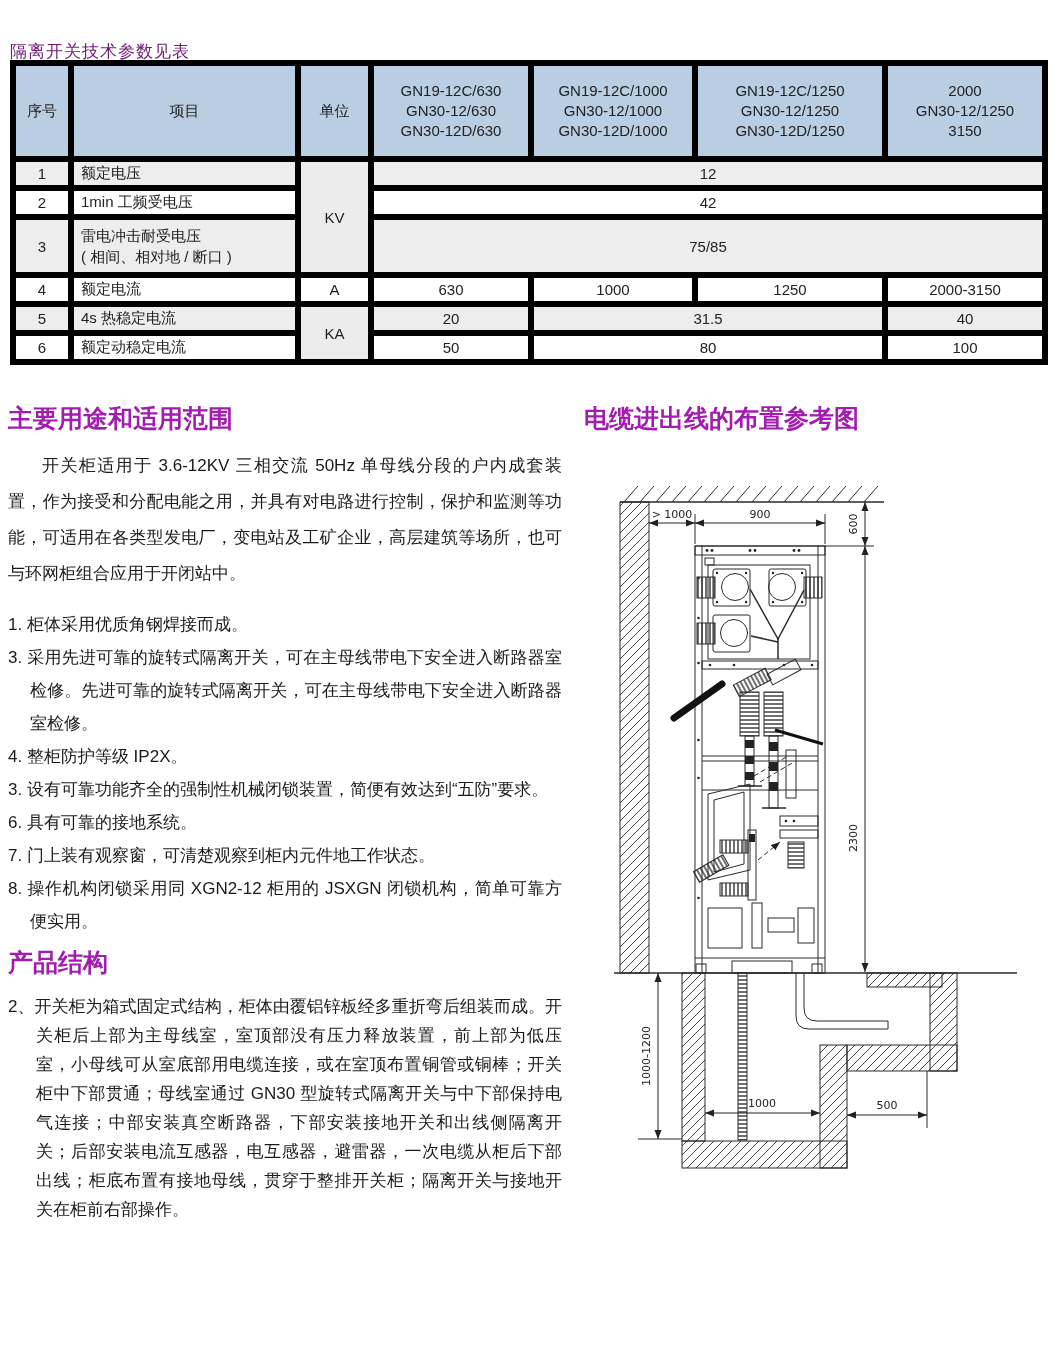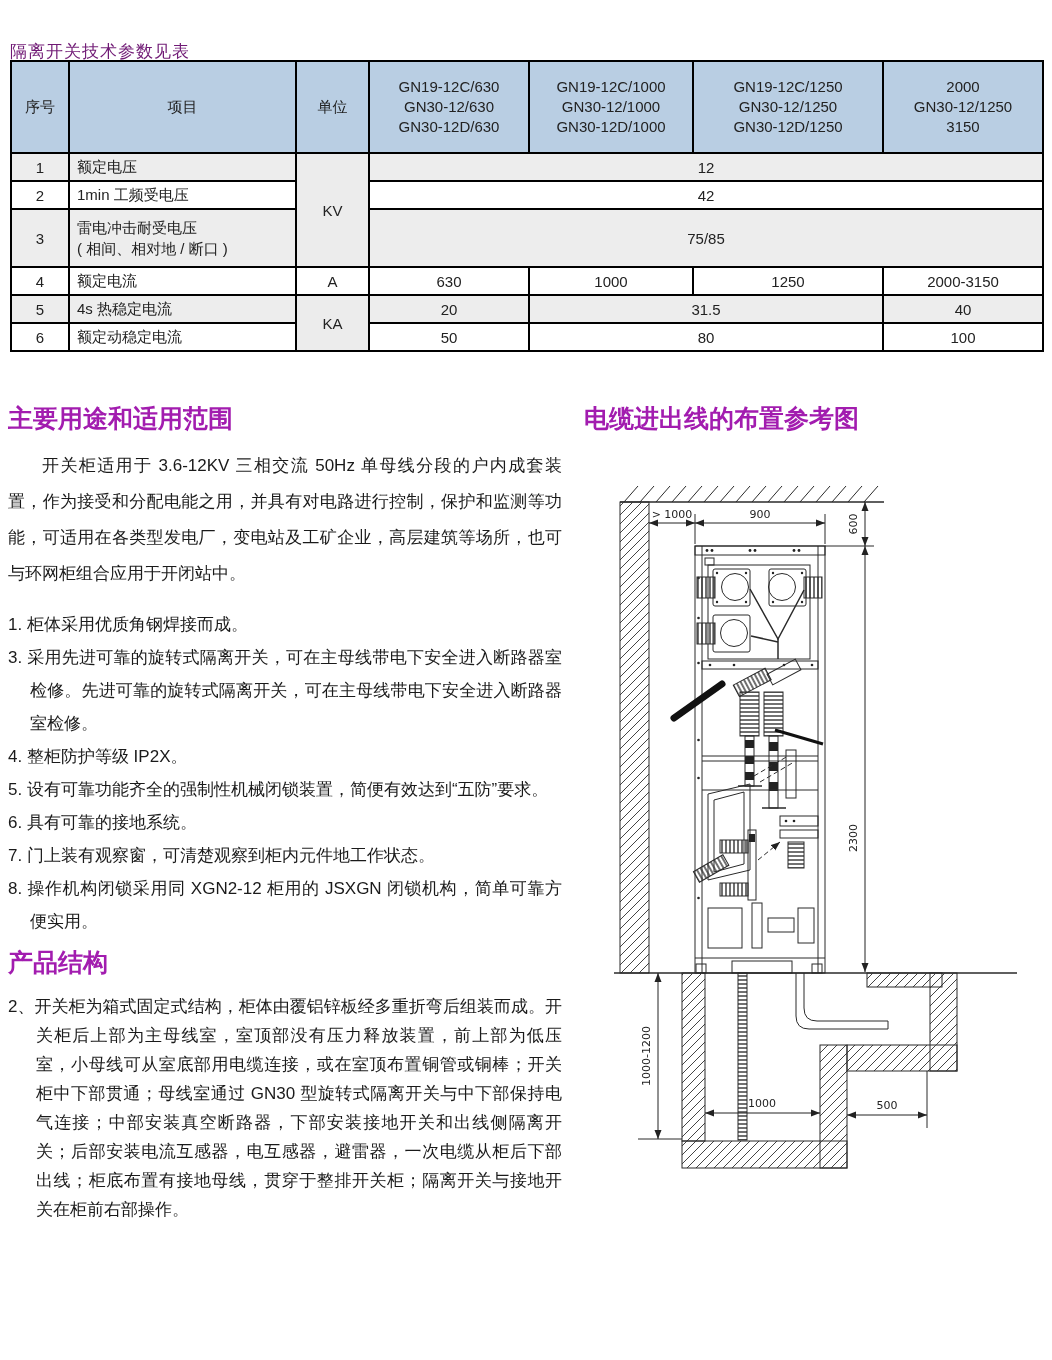--- a/index.html
+++ b/index.html
@@ -1,21 +1,21 @@
 <!DOCTYPE html>
 <html><head>
 <meta charset="utf-8">
 <style>
   html,body{margin:0;padding:0;}
   body{width:1052px;height:1360px;background:#fff;font-family:"Liberation Sans","DejaVu Sans",sans-serif;color:#1a1a1a;}
   .page{position:relative;width:1052px;height:1360px;overflow:hidden;background:#fff;}
   .doc-title{position:absolute;left:10px;top:24px;font-size:17px;color:#701a75;letter-spacing:1px;margin-top:16px;}
   
   table.params{position:absolute;left:10px;top:60px;width:1032px;border-collapse:collapse;table-layout:fixed;border:2px solid #3a3a3a;}
-  table.params td{border:2px solid #000000;text-align:center;font-size:15px;color:#222;padding:2px 6px;vertical-align:middle;}
+  table.params td{border:6px solid #000000;text-align:center;font-size:15px;color:#222;padding:2px 6px;vertical-align:middle;}
   table.params tr.head td{background:#b9cee3;height:86px;white-space:pre-line;line-height:20px;}
   table.params td.item{text-align:left;padding-left:7px;}
   table.params tr.odd td{background:#ededed;}
   table.params tr.even td{background:#ffffff;}
   table.params td.unit{background:#ececec !important;}
   table.params td.pre{white-space:pre-line;line-height:21px;}
   tr.h28{height:28px;} tr.h58{height:58px;}
   
   .left-col{position:absolute;left:8px;top:402px;width:554px;}
   h2.sec{font-size:25px;line-height:32px;font-weight:bold;color:#a21caf;margin:0 0 14px 0;}
@@ -121,21 +121,21 @@
     </table>
 
   <div class="left-col">
     <h2 class="sec">主要用途和适用范围</h2>
     <p class="para">开关柜适用于 3.6-12KV 三相交流 50Hz 单母线分段的户内成套装置，作为接受和分配电能之用，并具有对电路进行控制，保护和监测等功能，可适用在各类型发电厂，变电站及工矿企业，高层建筑等场所，也可与环网柜组合应用于开闭站中。</p>
 
     <div class="features">
       <div class="list-item">1. 柜体采用优质角钢焊接而成。</div>
       <div class="list-item">3. 采用先进可靠的旋转式隔离开关，可在主母线带电下安全进入断路器室检修。先进可靠的旋转式隔离开关，可在主母线带电下安全进入断路器室检修。</div>
       <div class="list-item">4. 整柜防护等级 IP2X。</div>
-      <div class="list-item">5. 设有可靠功能齐全的强制性机械闭锁装置，简便有效达到“五防”要求。</div>
+      <div class="list-item">3. 设有可靠功能齐全的强制性机械闭锁装置，简便有效达到“五防”要求。</div>
       <div class="list-item">6. 具有可靠的接地系统。</div>
       <div class="list-item">7. 门上装有观察窗，可清楚观察到柜内元件地工作状态。</div>
       <div class="list-item">8. 操作机构闭锁采用同 XGN2-12 柜用的 JSXGN 闭锁机构，简单可靠方便实用。</div>
     </div>
 
     <h2 class="sec struct-head">产品结构</h2>
     <div>
       <div class="struct-item">2、开关柜为箱式固定式结构，柜体由覆铝锌板经多重折弯后组装而成。开关柜后上部为主母线室，室顶部没有压力释放装置，前上部为低压室，小母线可从室底部用电缆连接，或在室顶布置铜管或铜棒；开关柜中下部贯通；母线室通过 GN30 型旋转式隔离开关与中下部保持电气连接；中部安装真空断路器，下部安装接地开关和出线侧隔离开关；后部安装电流互感器，电互感器，避雷器，一次电缆从柜后下部出线；柜底布置有接地母线，贯穿于整排开关柜；隔离开关与接地开关在柜前右部操作。</div>
     </div>
   </div>

